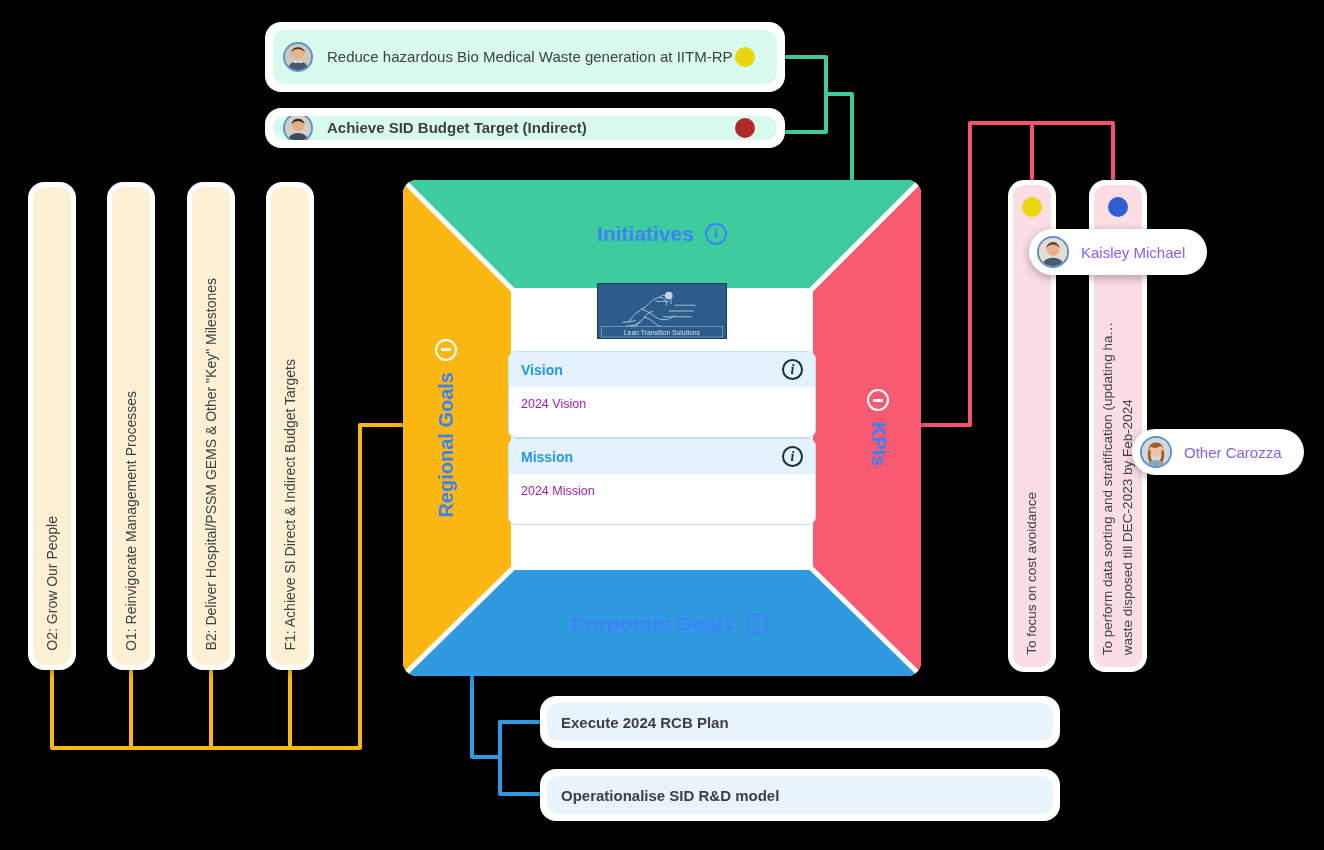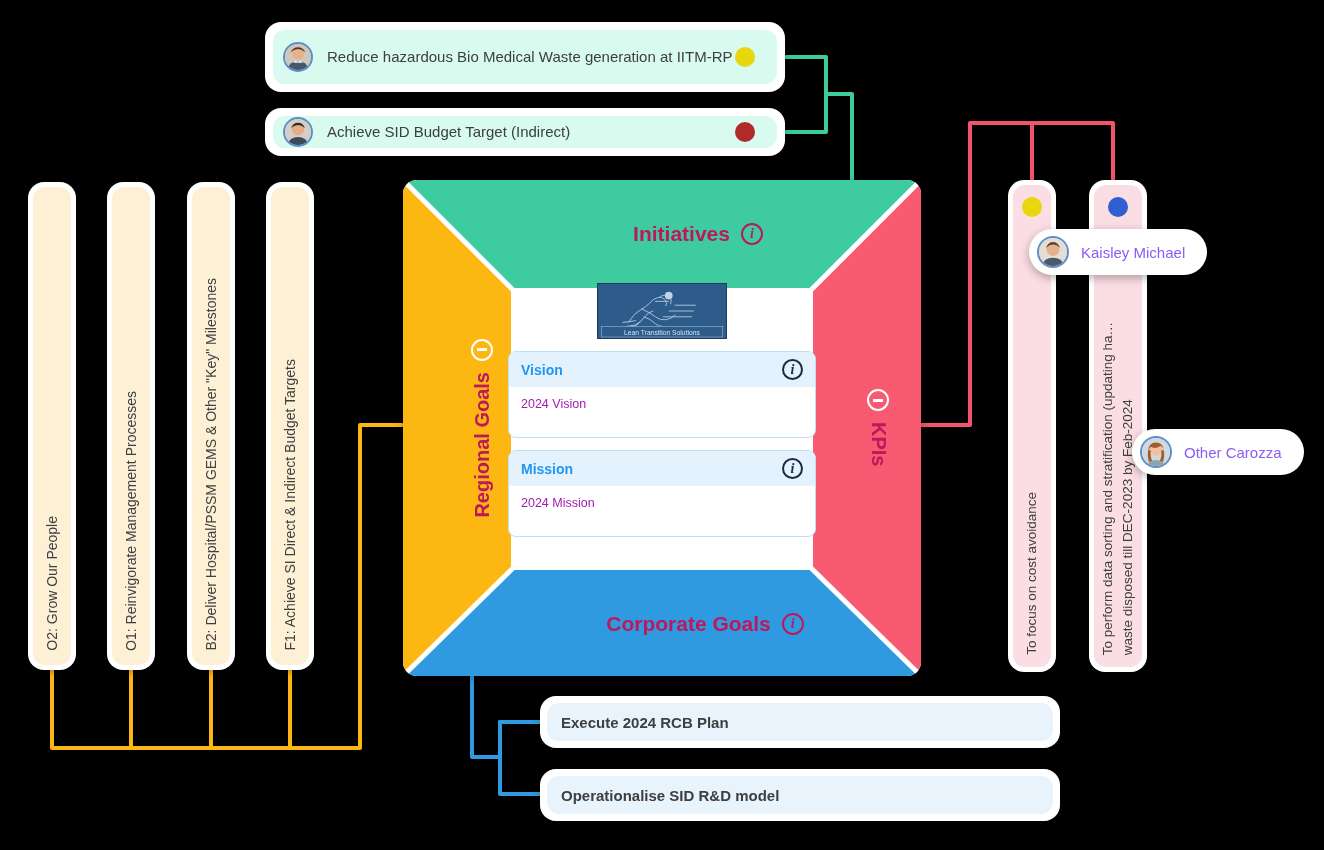--- a/index.html
+++ b/index.html
@@ -27,21 +27,21 @@
   }
 
   
   .init-card { left: 265px; width: 520px; }
   .init-card .card-inner {
     left: 8px; top: 8px; right: 8px; bottom: 8px;
     background: #d9faef;
     display: flex; align-items: center;
   }
   .init-card.c0 { top: 22px; height: 70px; }
-  .init-card.c1 { top: 108px; height: 48px; }
+  .init-card.c1 { top: 108px; height: 40px; font-weight: bold; }
   .avatar {
     flex: 0 0 auto;
     width: 30px; height: 30px; border-radius: 50%;
     margin-left: 10px;
     border: 2px solid #5b8fc9;
     background: #d8d2cc;
     overflow: hidden;
     position: relative;
   }
   .avatar svg { display: block; width: 100%; height: 100%; }
@@ -149,23 +149,23 @@
     width: 518px; height: 496px;
     border-radius: 14px;
     background: #ffffff;
     overflow: hidden;
     box-shadow: 0 2px 10px rgba(0,0,0,.25);
   }
   #frame svg.shape { position: absolute; left: 0; top: 0; width: 100%; height: 100%; }
 
   .seg-label {
     position: absolute;
-    color: #be185d;
+    color: #3b82f6;
     font-weight: bold;
-    display: flex; align-items: center; gap: 11px; margin-left: 36px;
+    display: flex; align-items: center; gap: 11px;
   }
   .seg-top { top: 42px; left: 0; width: 100%; justify-content: center; font-size: 21px; }
   .seg-bottom { bottom: 40px; left: 0; width: 100%; justify-content: center; font-size: 21px; padding-left: 14px; }
   .seg-left {
     left: 16px; top: 0; height: 100%; width: 54px;
     flex-direction: column; justify-content: center; font-size: 20px;
   }
   .seg-right {
     right: 16px; top: 0; height: 100%; width: 54px;
     flex-direction: column; justify-content: center; font-size: 20px;
@@ -205,21 +205,21 @@
     position: relative;
     overflow: hidden;
   }
   #logo svg { display: block; width: 100%; height: 100%; }
 
   .vm-box {
     border: 1px solid #bfdff5;
     border-radius: 8px;
     background: #ffffff;
     overflow: hidden;
-    margin-bottom: 12px;
+    margin-bottom: 0;
   }
   .vm-head {
     background: #e3f2fd;
     padding: 7px 12px;
     display: flex; align-items: center; justify-content: space-between;
   }
   .vm-title { font-size: 14px; font-weight: bold; color: #2196f3; }
   .vm-head .info-ic { color: #1b2b3a; width: 21px; height: 21px; }
   .vm-body { padding: 10px 12px 26px 12px; font-size: 12.5px; color: #a21caf; }
 </style>

